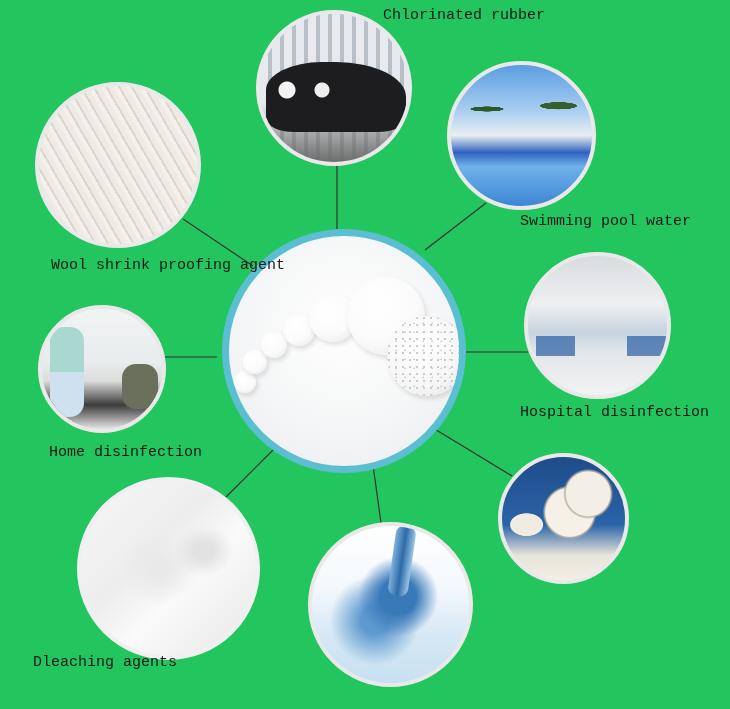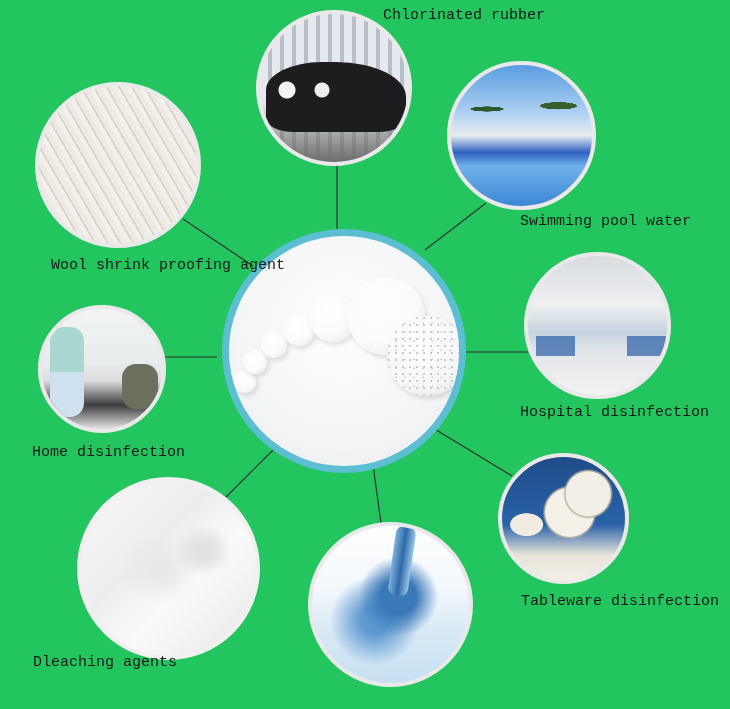--- a/index.html
+++ b/index.html
@@ -93,42 +93,41 @@
     <div style="position:absolute;left:8px;top:80px;width:130px;height:20px;background:linear-gradient(90deg,#3566a8 0 30%, transparent 30% 70%, #3566a8 70% 100%);opacity:0.75;"></div>
   </div>
   <div class="label" style="left:520px;top:404px;text-align:center;">Hospital disinfection</div>
 
   <div class="node" style="left:498px;top:453px;width:131px;height:131px;background:
        radial-gradient(circle at 70% 30%, #f3efe6 0 22px, #b9b1a0 23px, transparent 25px),
        radial-gradient(circle at 55% 45%, #f5f1e8 0 24px, #b9b1a0 25px, transparent 27px),
        radial-gradient(ellipse at 20% 55%, #f1ece2 0 16px, transparent 17px),
        linear-gradient(180deg, #1f4c8a 0%, #2a63a8 55%, #e9e4da 80%, #f3efe6 100%);">
   </div>
-  <div class="label" style="left:521px;top:593px;">Tableware disinfection</div>
 
   <div class="node" style="left:308px;top:522px;width:165px;height:165px;background:
        radial-gradient(ellipse at 55% 45%, #3a79b8 0 18px, transparent 40px),
        radial-gradient(ellipse at 40% 60%, #5e9ad0 0 14px, transparent 45px),
        linear-gradient(180deg, #ffffff 0%, #f3f8fc 40%, #d6e8f5 70%, #c7e0f2 100%);">
     <div style="position:absolute;left:80px;top:0;width:20px;height:70px;background:linear-gradient(90deg,#7fb1dc,#2d6aa8,#9cc6e6);border-radius:8px;transform:rotate(8deg);"></div>
   </div>
 
   <div class="node" style="left:77px;top:477px;width:183px;height:183px;border-color:#f0f0f0;background:
        radial-gradient(ellipse at 70% 40%, #e2e2e2 0 10px, transparent 30px),
        radial-gradient(ellipse at 45% 50%, #e9e9e9 0 8px, transparent 40px),
        linear-gradient(135deg, #f7f7f7 0%, #ededed 40%, #fafafa 60%, #e6e6e6 100%);">
   </div>
   <div class="label" style="left:33px;top:654px;">Dleaching agents</div>
 
   <div class="node" style="left:38px;top:305px;width:128px;height:128px;background:
        linear-gradient(180deg, #f2f4f4 0%, #e8ecec 45%, #dcdcdc 60%, #3c3c3c 80%, #e6e6e6 100%);">
     <div style="position:absolute;left:8px;top:18px;width:34px;height:90px;border-radius:14px;background:linear-gradient(180deg,#a8d8d0 0 50%, #cfe0ee 50% 100%);"></div>
     <div style="position:absolute;left:80px;top:55px;width:36px;height:45px;border-radius:14px;background:#6b705c;"></div>
   </div>
-  <div class="label" style="left:32px;top:444px;">Home disinfection</div>
+  <div class="label" style="left:49px;top:444px;">Home disinfection</div>
 
   <div class="node" style="left:35px;top:82px;width:166px;height:166px;background:
        repeating-linear-gradient(60deg, #f4f1ec 0 4px, #dcd6cd 4px 6px, #efebe4 6px 11px),
        #ece8e1;">
   </div>
   <div class="label" style="left:35px;top:257px;margin-left:16px;">Wool shrink proofing agent</div>
 
 </div>
 
 </body></html>

